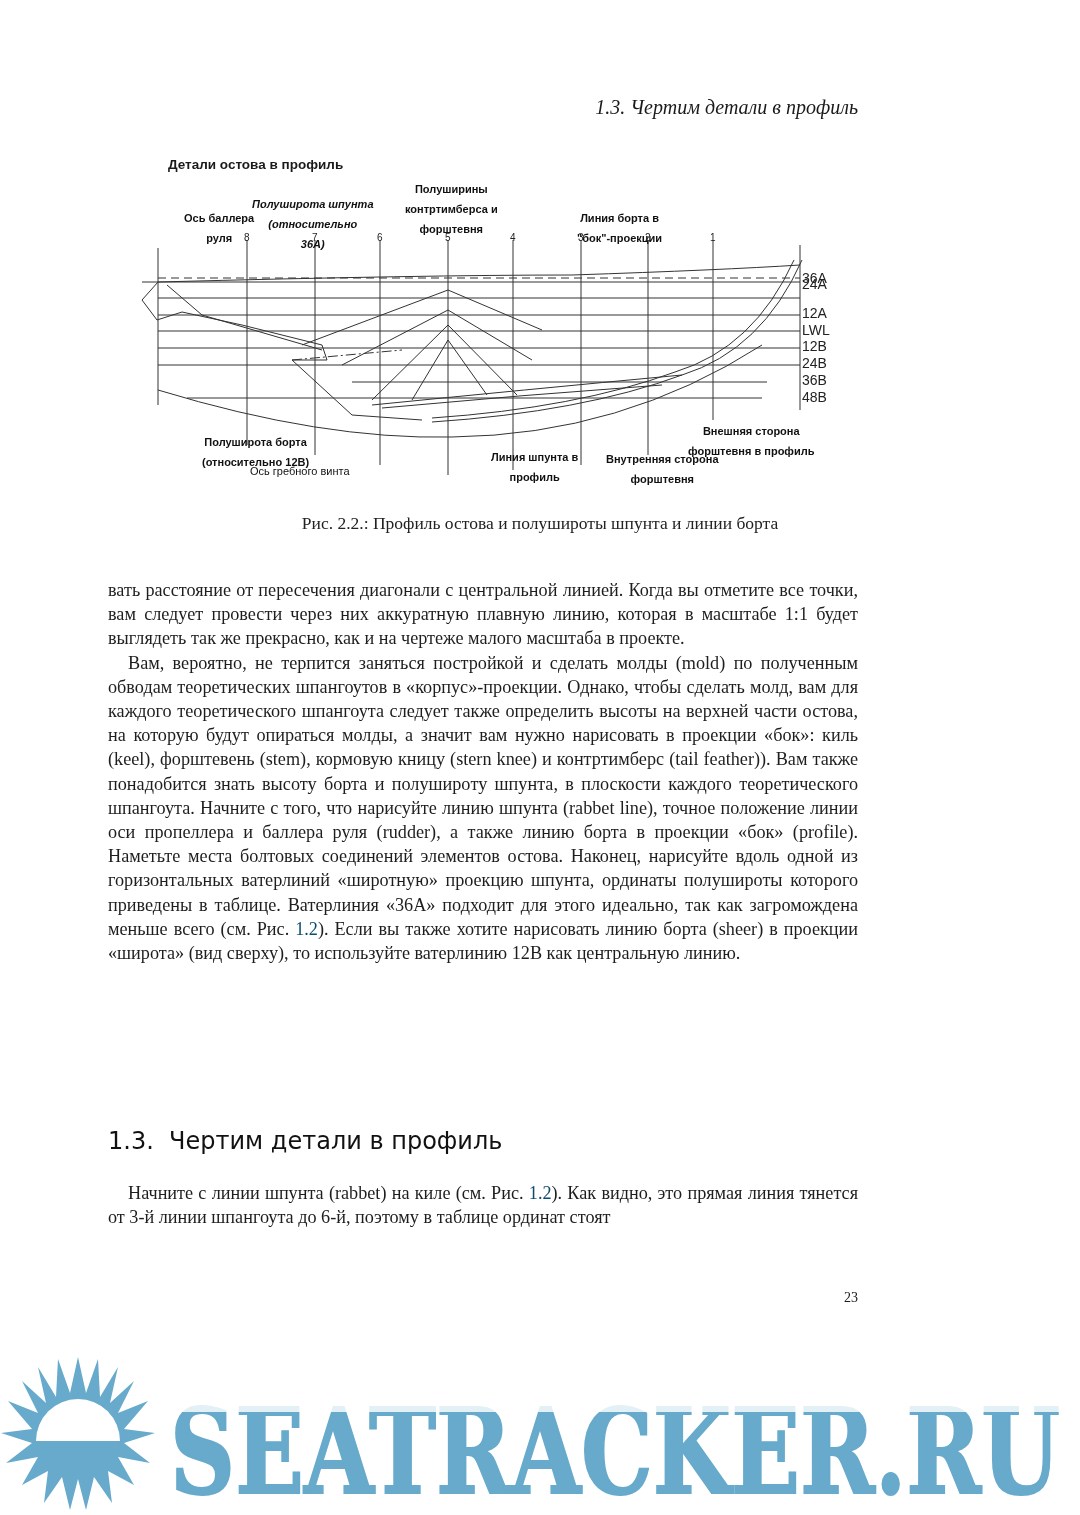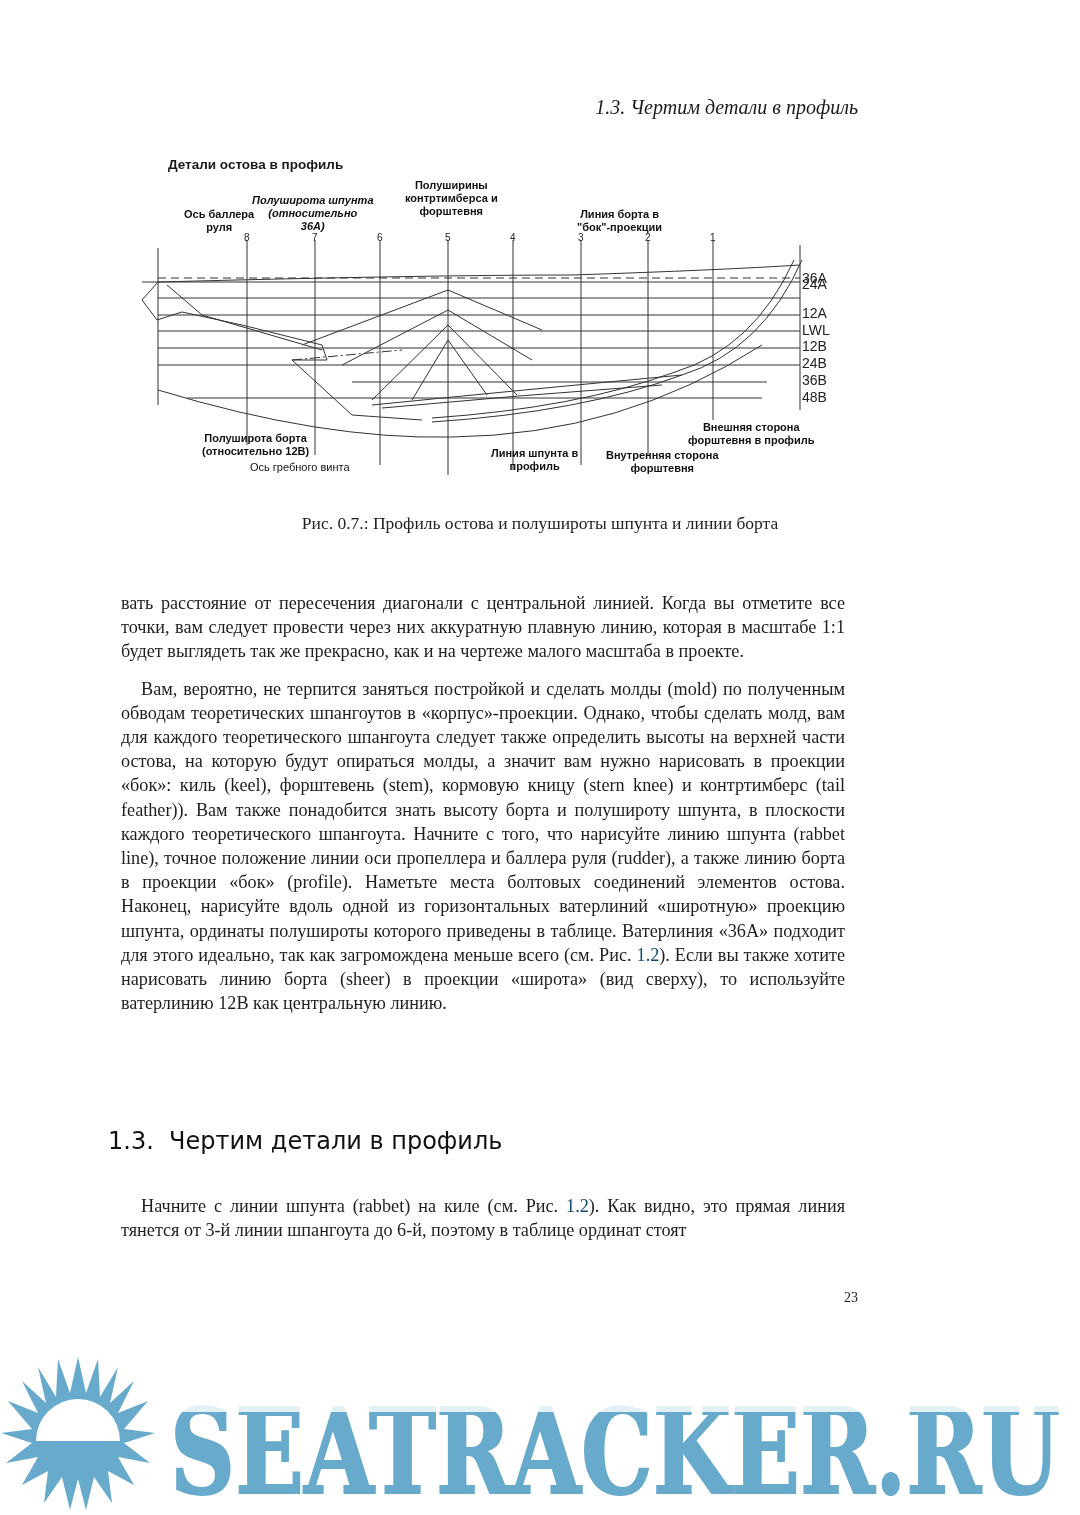--- a/index.html
+++ b/index.html
@@ -1,26 +1,26 @@
 <!DOCTYPE html>
 <html><head>
 <meta charset="utf-8">
 <style>
   html,body{margin:0;padding:0;background:#fff;}
   body{width:1080px;height:1515px;position:relative;overflow:hidden;font-family:"DejaVu Serif",serif;color:#1a1a1a;}
   .running-head{position:absolute;left:0;top:96px;width:858px;text-align:right;font-family:"Liberation Serif",serif;font-style:italic;font-size:20px;}
   .figure{position:absolute;left:122px;top:150px;width:718px;height:335px;}
   .figure svg{position:absolute;left:0;top:0;}
-  .fig-lbl{position:absolute;font-family:"Liberation Sans",sans-serif;font-weight:bold;font-size:11px;line-height:13px;text-align:center;color:#111;white-space:nowrap;}
+  .fig-lbl{position:absolute;font-family:"Liberation Sans",sans-serif;font-weight:bold;font-size:11px;line-height:20px;text-align:center;color:#111;white-space:nowrap;}
   .fig-title{position:absolute;left:17px;top:7px;font-family:"Liberation Sans",sans-serif;font-weight:bold;font-size:13.5px;margin-left:29px;}
   .wl{position:absolute;left:680px;font-family:"Liberation Sans",sans-serif;font-size:14px;color:#222;}
   .stn{position:absolute;font-family:"Liberation Sans",sans-serif;font-size:10px;color:#222;}
   .caption{position:absolute;left:0;width:1080px;top:513px;text-align:center;font-family:"Liberation Serif",serif;font-size:17.5px;color:#222;}
   .body-text{position:absolute;left:108px;width:750px;font-family:"Liberation Serif",serif;font-size:18.2px;line-height:24.2px;text-align:justify;color:#1e1e1e;}
-  .body-text p{margin:13px;}
+  .body-text p{margin:0;}
   .indent{text-indent:20px;}
   .ref{color:#0c4a6e;}
   .section-title{position:absolute;left:108px;top:1127px;font-family:"DejaVu Sans",sans-serif;font-size:24px;color:#111;}
   .page-num{position:absolute;left:0;width:858px;top:1290px;text-align:right;font-family:"Liberation Serif",serif;font-size:14px;}
   .logo{position:absolute;left:0;top:1345px;width:1080px;height:170px;}
 </style>
 </head>
 <body>
 
 <div class="running-head">1.3.  Чертим детали в профиль</div>
@@ -107,21 +107,21 @@
   <div class="wl" style="top:120px;">36A</div>
   <div class="wl" style="top:126px;">24A</div>
   <div class="wl" style="top:155px;">12A</div>
   <div class="wl" style="top:172px;">LWL</div>
   <div class="wl" style="top:188px;">12B</div>
   <div class="wl" style="top:205px;">24B</div>
   <div class="wl" style="top:222px;">36B</div>
   <div class="wl" style="top:239px;">48B</div>
 </div>
 
-<div class="caption">Рис. 0.7.: Профиль остова и полушироты шпунта и линии борта</div>
+<div class="caption">Рис. 2.2.: Профиль остова и полушироты шпунта и линии борта</div>
 
 <div class="body-text" style="top:578px;">
   <p>вать расстояние от пересечения диагонали с центральной линией. Когда вы отметите все точки, вам следует провести через них аккуратную плавную линию, которая в масштабе 1:1 будет выглядеть так же прекрасно, как и на чертеже малого масштаба в проекте.</p>
   <p class="indent"><span>Вам, вероятно, не терпится заняться постройкой и сделать молды (mold) по полученным обводам теоретических шпангоутов в «корпус»-проекции. Однако, чтобы сделать молд, вам для каждого теоретического шпангоута следует также определить высоты на верхней части остова, на которую будут опираться молды, а значит вам нужно нарисовать в проекции «бок»: киль (keel), форштевень (stem), кормовую кницу (stern knee) и контртимберс (tail feather)). Вам также понадобится знать высоту борта и полуширoту шпунта, в плоскости каждого теоретического шпангоута. Начните с того, что нарисуйте линию шпунта (rabbet line), точное положение линии оси пропеллера и баллера руля (rudder), а также линию борта в проекции «бок» (profile). Наметьте места болтовых соединений элементов остова. Наконец, нарисуйте вдоль одной из горизонтальных ватерлиний «широтную» проекцию шпунта, ординаты полушироты которого приведены в таблице. Ватерлиния «36А» подходит для этого идеально, так как загромождена меньше всего (см. Рис. </span><span class="ref">1.2</span><span>). Если вы также хотите нарисовать линию борта (sheer) в проекции «широта» (вид сверху), то используйте ватерлинию 12B как центральную линию.</span></p>
 </div>
 
 <div class="section-title">
   <span>1.3.</span>&nbsp;&nbsp;<span>Чертим детали в профиль</span>
 </div>
 

